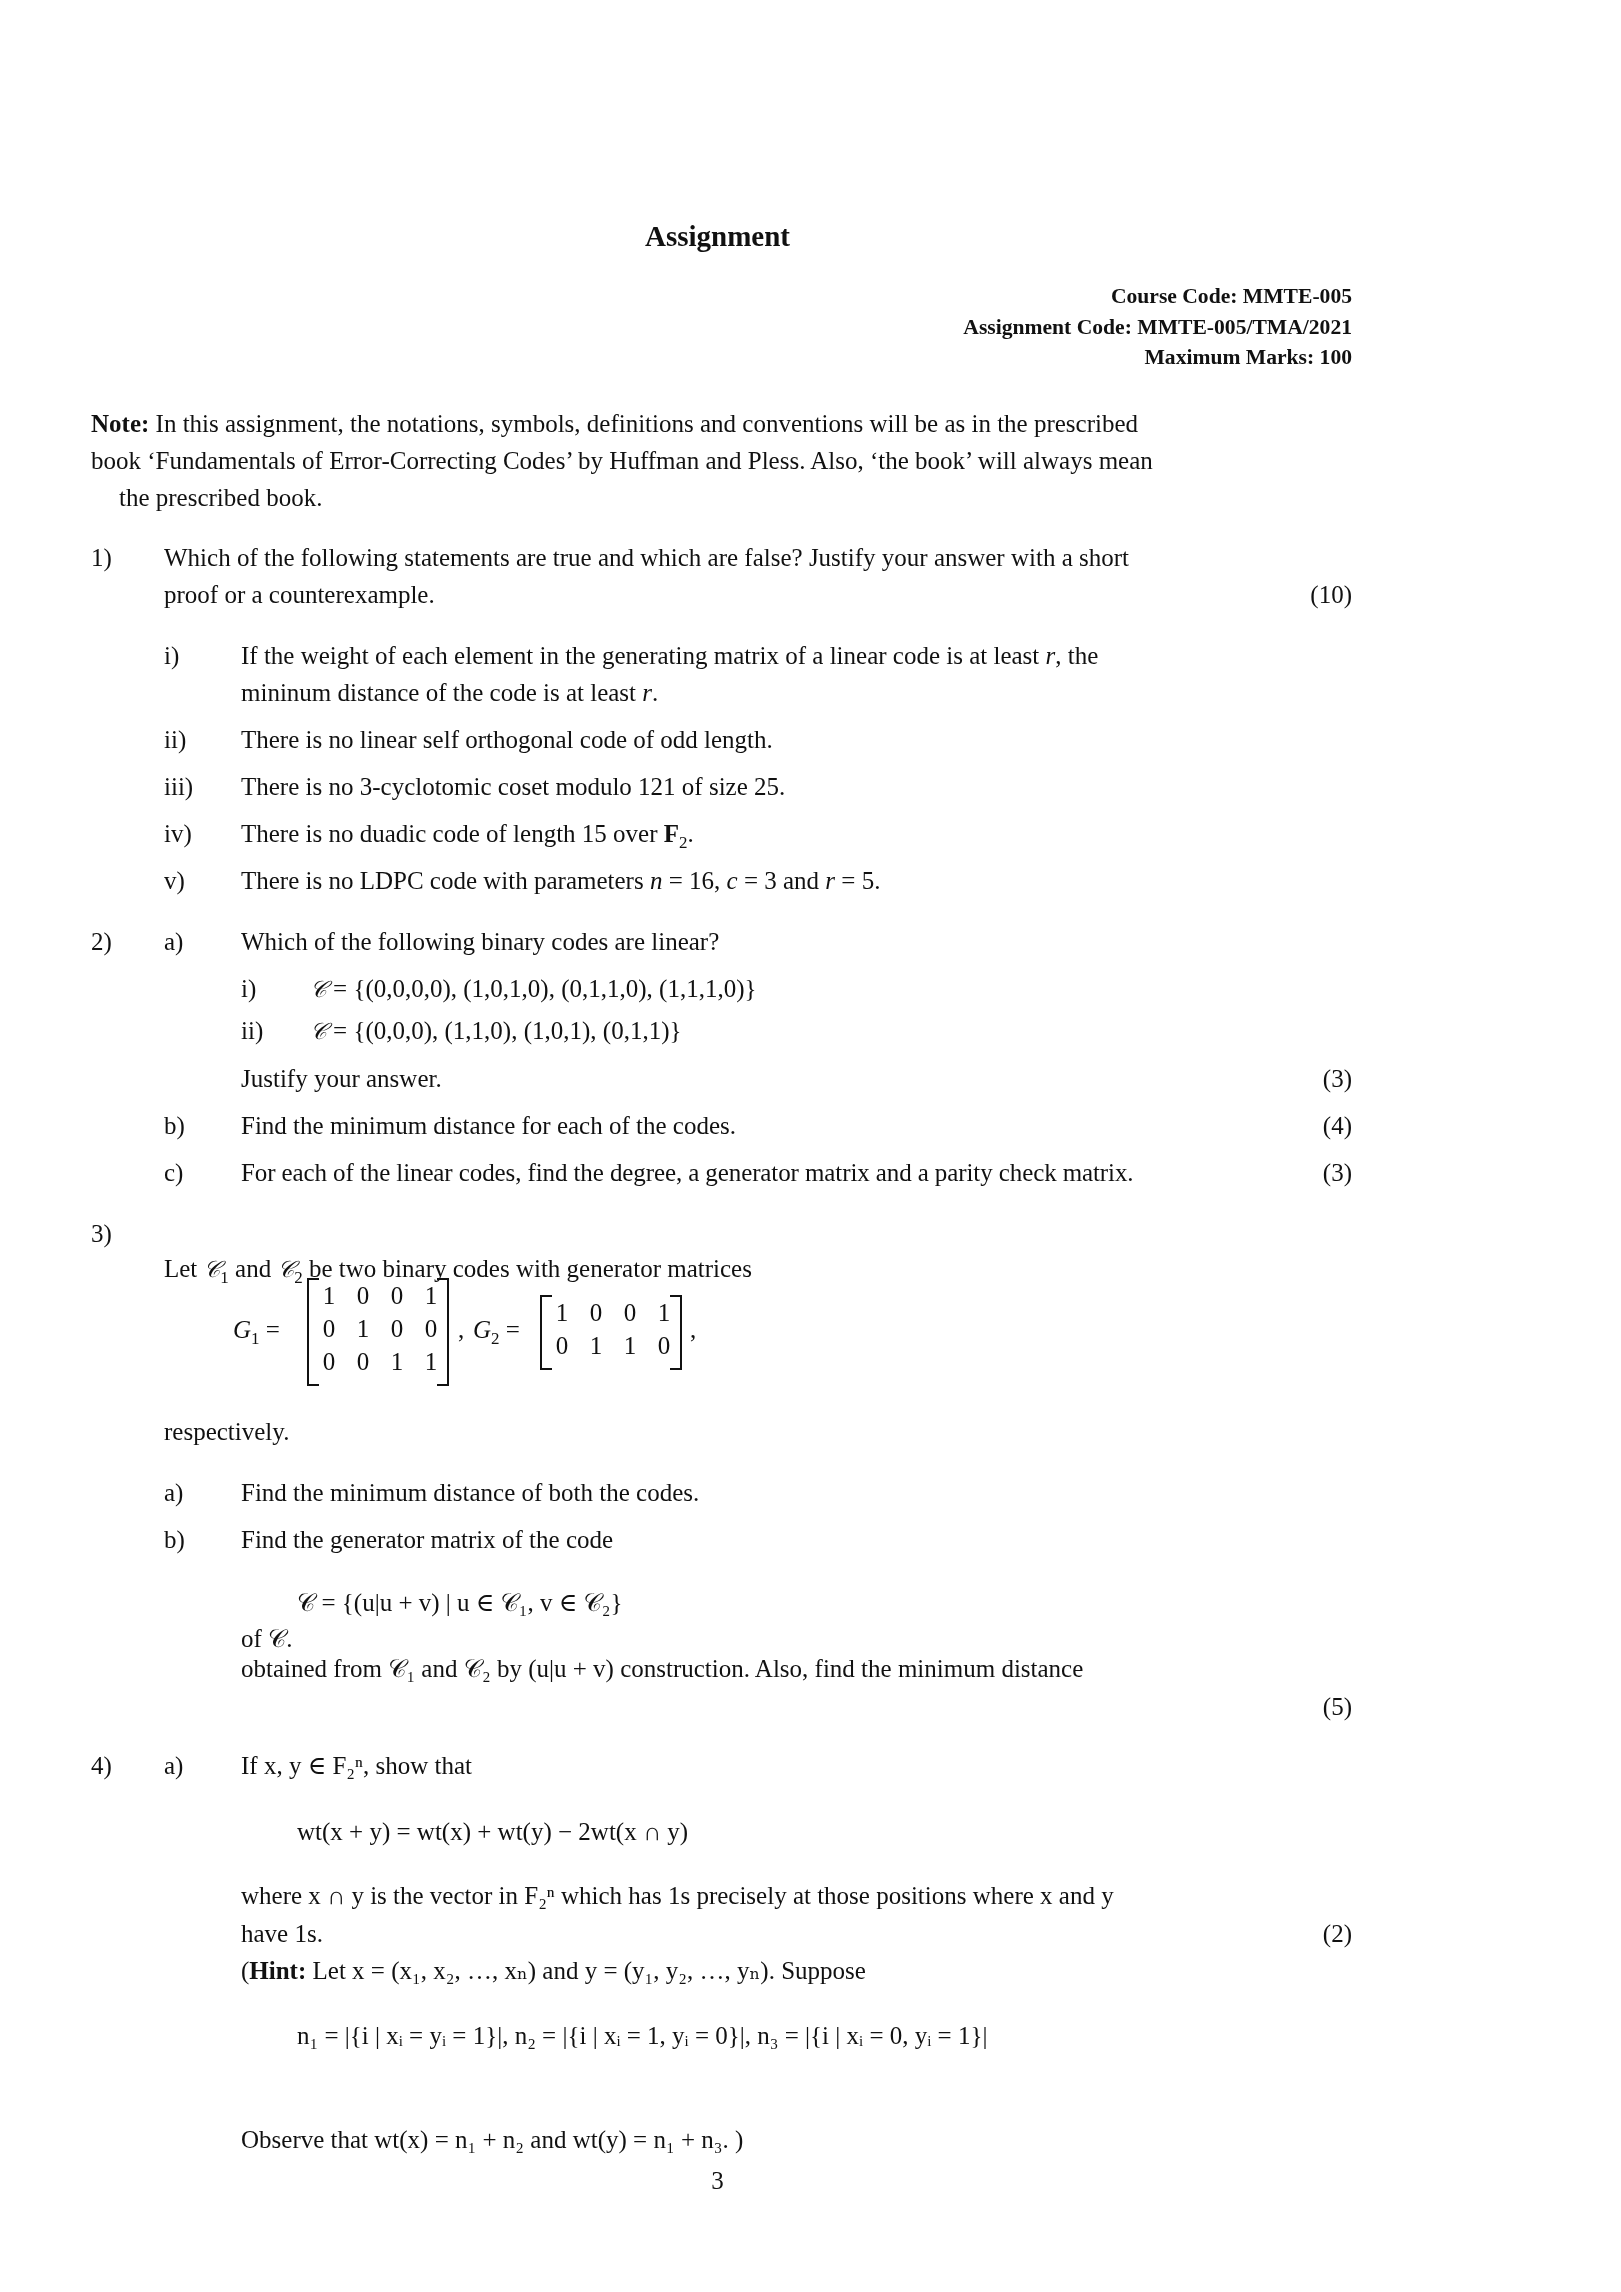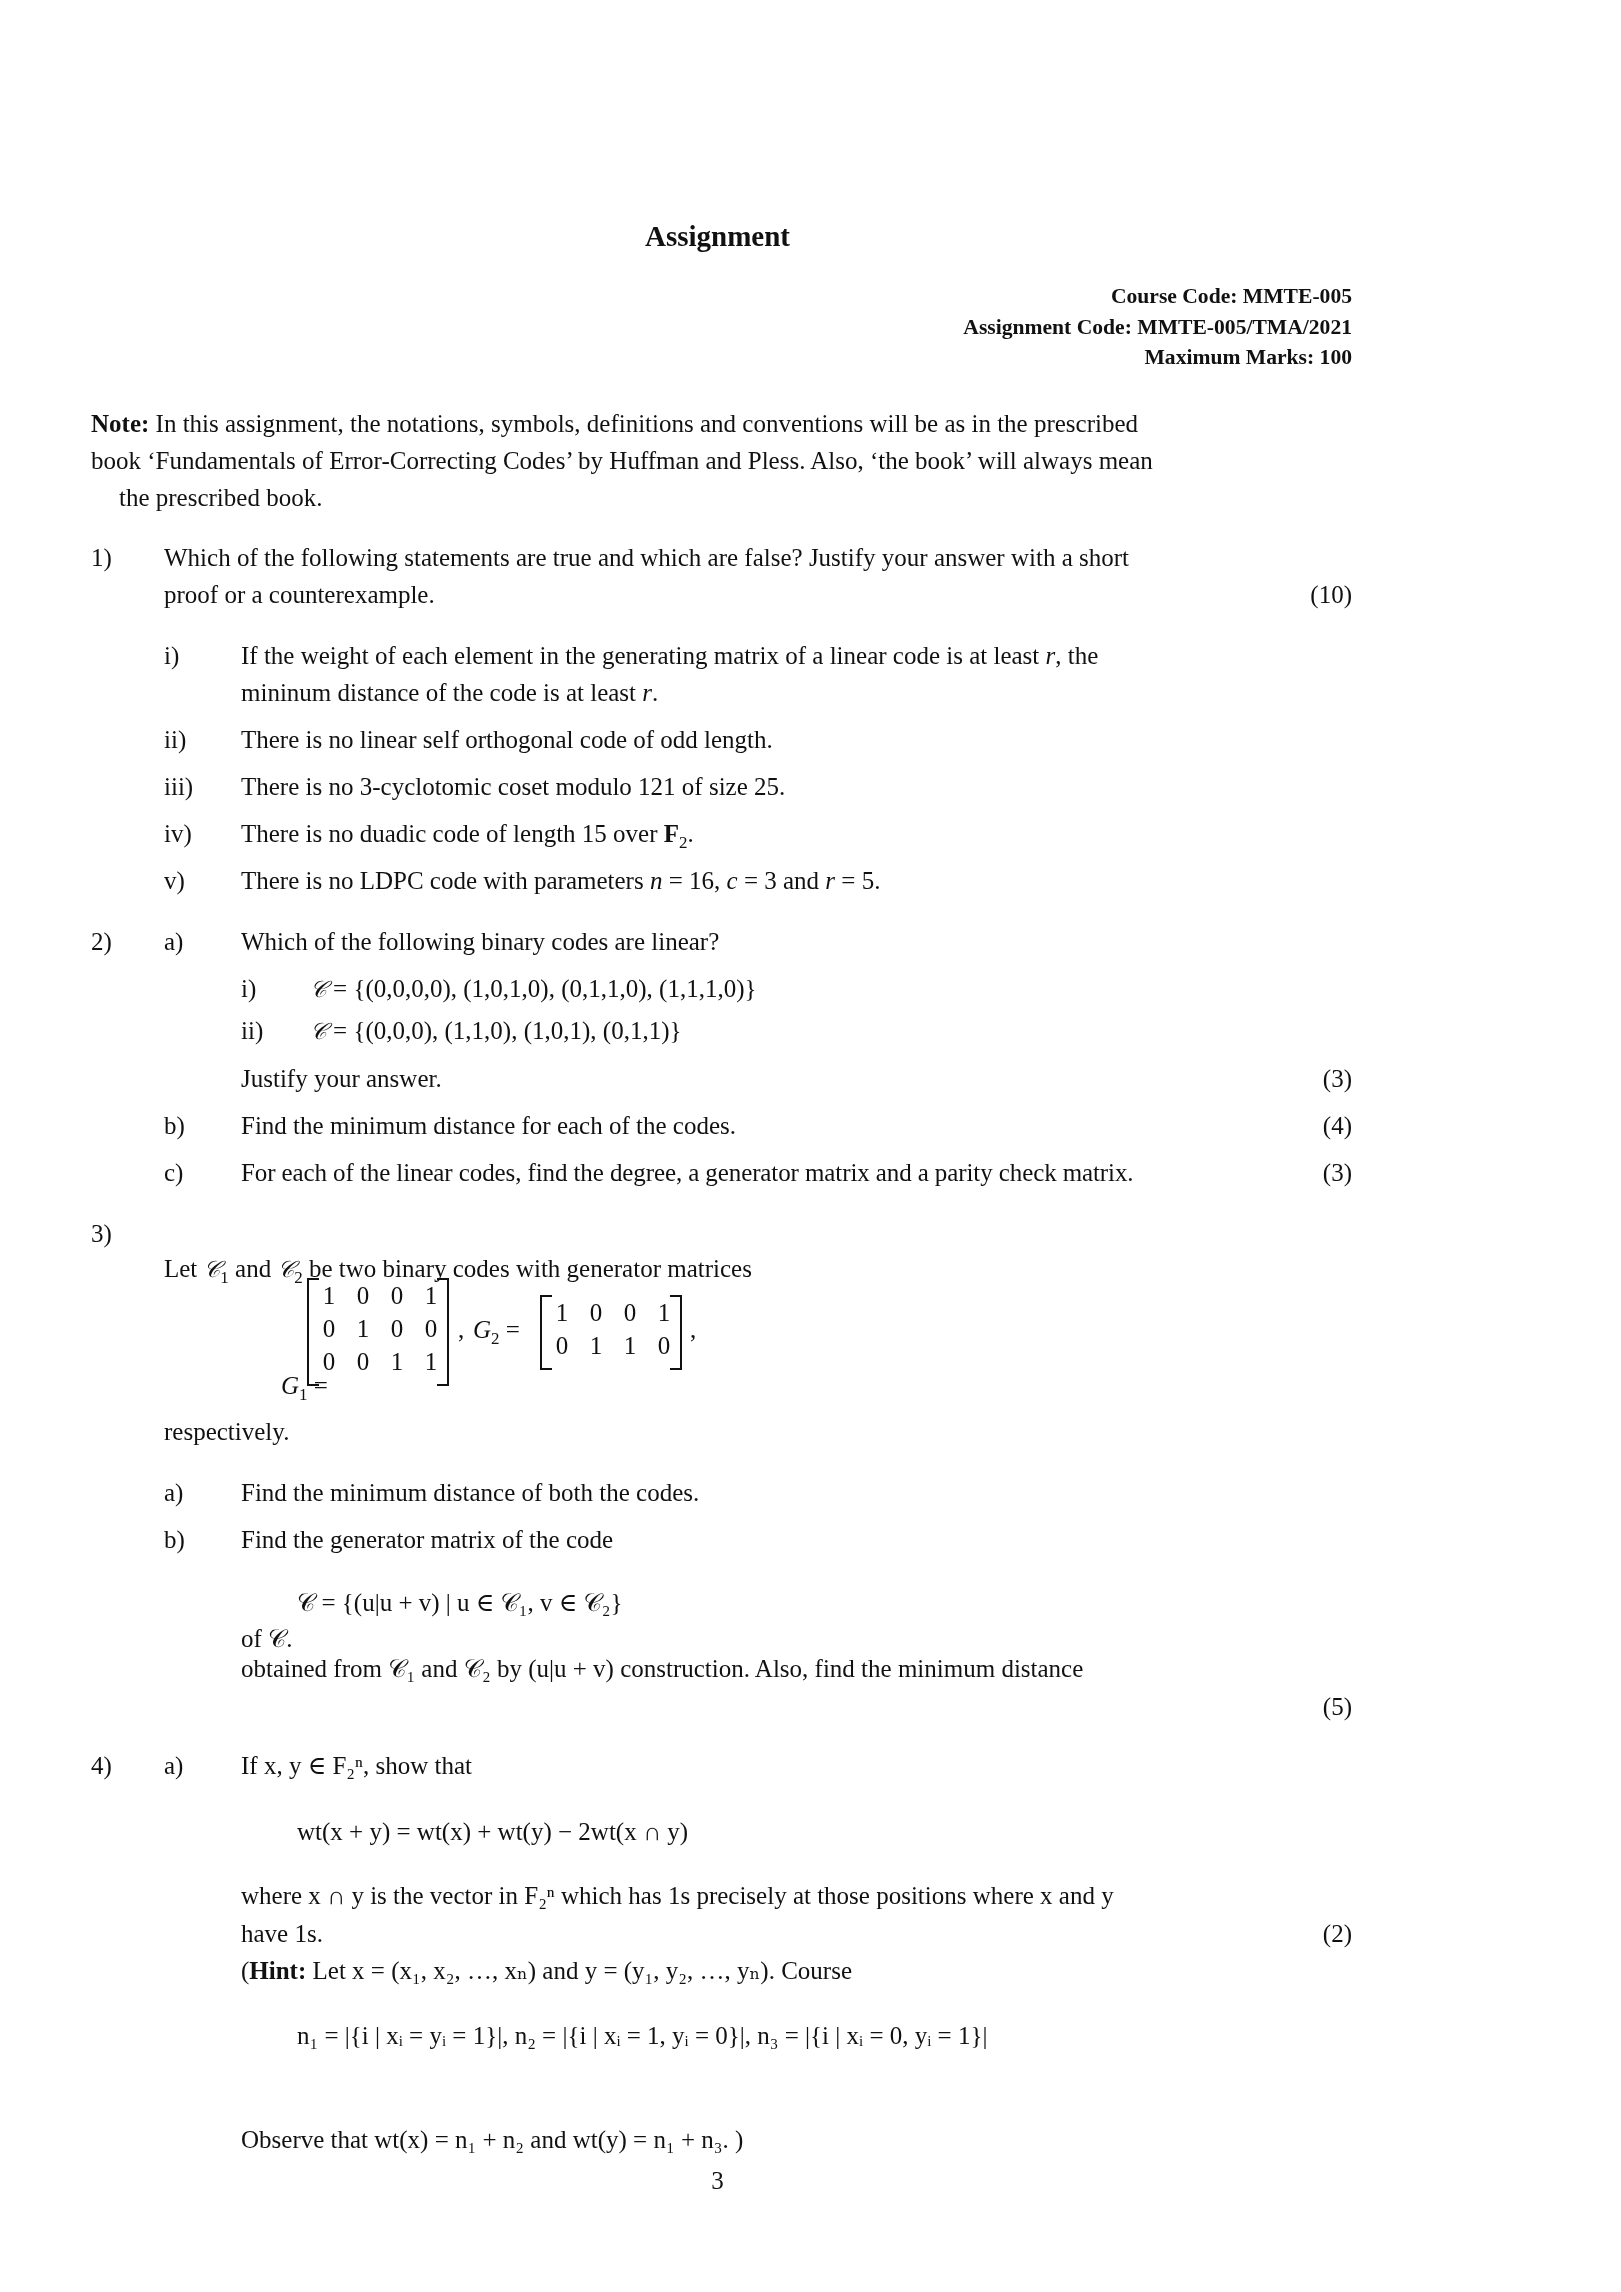--- a/index.html
+++ b/index.html
@@ -77,21 +77,21 @@
 <div class="abs lvl2" style="top:1113px;">Find the minimum distance for each of the codes.</div>
 <div class="abs mark" style="top:1113px;">(4)</div>
 
 <div class="abs lvl1" style="top:1160px;">c)</div>
 <div class="abs lvl2" style="top:1160px; letter-spacing:-0.1px;">For each of the linear codes, find the degree, a generator matrix and a parity check matrix.</div>
 <div class="abs mark" style="top:1160px;">(3)</div>
 
 <div class="abs num" style="top:1221px;">3)</div>
 <div class="abs lvl1" style="top:1221px;margin-top:35px;"><span>Let </span><span class="cal">𝒞</span><sub>1</sub><span> and </span><span class="cal">𝒞</span><sub>2</sub><span> be two binary codes with generator matrices</span></div>
 
-<div class="abs" style="left:233px; top:1373px;margin-left:48px;"><span class="it">G</span><sub>1</sub> <span>=</span></div>
+<div class="abs" style="left:233px; top:1317px;"><span class="it">G</span><sub>1</sub> <span>=</span></div>
 <div class="brk l" style="left:307px; top:1278px; height:104px;"></div>
 <div class="matrix" id="g1" style="left:312px; top:1279px; grid-template-columns:repeat(4,34px);">
     <div class="cell">1</div>
     <div class="cell">0</div>
     <div class="cell">0</div>
     <div class="cell">1</div>
     <div class="cell">0</div>
     <div class="cell">1</div>
     <div class="cell">0</div>
     <div class="cell">0</div>
@@ -130,18 +130,18 @@
 <div class="abs lvl2" style="top:1626px;">of 𝒞.</div>
 <div class="abs mark" style="top:1694px;">(5)</div>
 
 <div class="abs num" style="top:1753px;">4)</div>
 <div class="abs lvl1" style="top:1753px;">a)</div>
 <div class="abs lvl2" style="top:1753px;">If x, y ∈ F₂ⁿ, show that</div>
 <div class="abs" style="left:297px; top:1819px;">wt(x + y) = wt(x) + wt(y) − 2wt(x ∩ y)</div>
 <div class="abs lvl2" style="top:1883px;">where x ∩ y is the vector in F₂ⁿ which has 1s precisely at those positions where x and y</div>
 <div class="abs lvl2" style="top:1921px;">have 1s.</div>
 <div class="abs mark" style="top:1921px;">(2)</div>
-<div class="abs lvl2" style="top:1958px;">(<span class="b">Hint:</span> <span>Let x = (x₁, x₂, …, xₙ) and y = (y₁, y₂, …, yₙ). Course</span></div>
+<div class="abs lvl2" style="top:1958px;">(<span class="b">Hint:</span> <span>Let x = (x₁, x₂, …, xₙ) and y = (y₁, y₂, …, yₙ). Suppose</span></div>
 <div class="abs" style="left:297px; top:2023px;">n₁ = |{i | xᵢ = yᵢ = 1}|, n₂ = |{i | xᵢ = 1, yᵢ = 0}|, n₃ = |{i | xᵢ = 0, yᵢ = 1}|</div>
 <div class="abs lvl2" style="top:2127px;">Observe that wt(x) = n₁ + n₂ and wt(y) = n₁ + n₃. )</div>
 
 <div class="abs pagenum" style="top:2168px;">3</div>
 
 
 </body></html>

